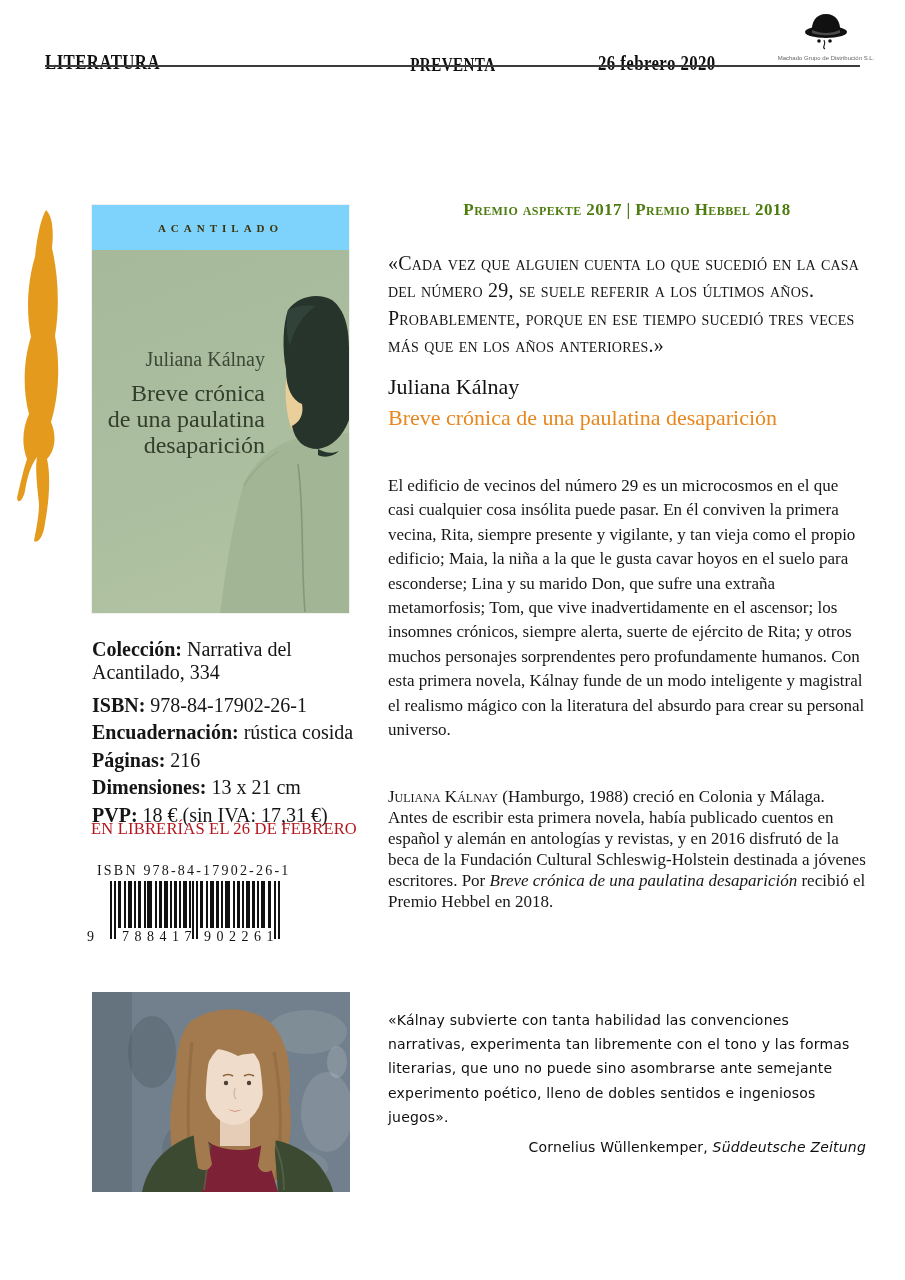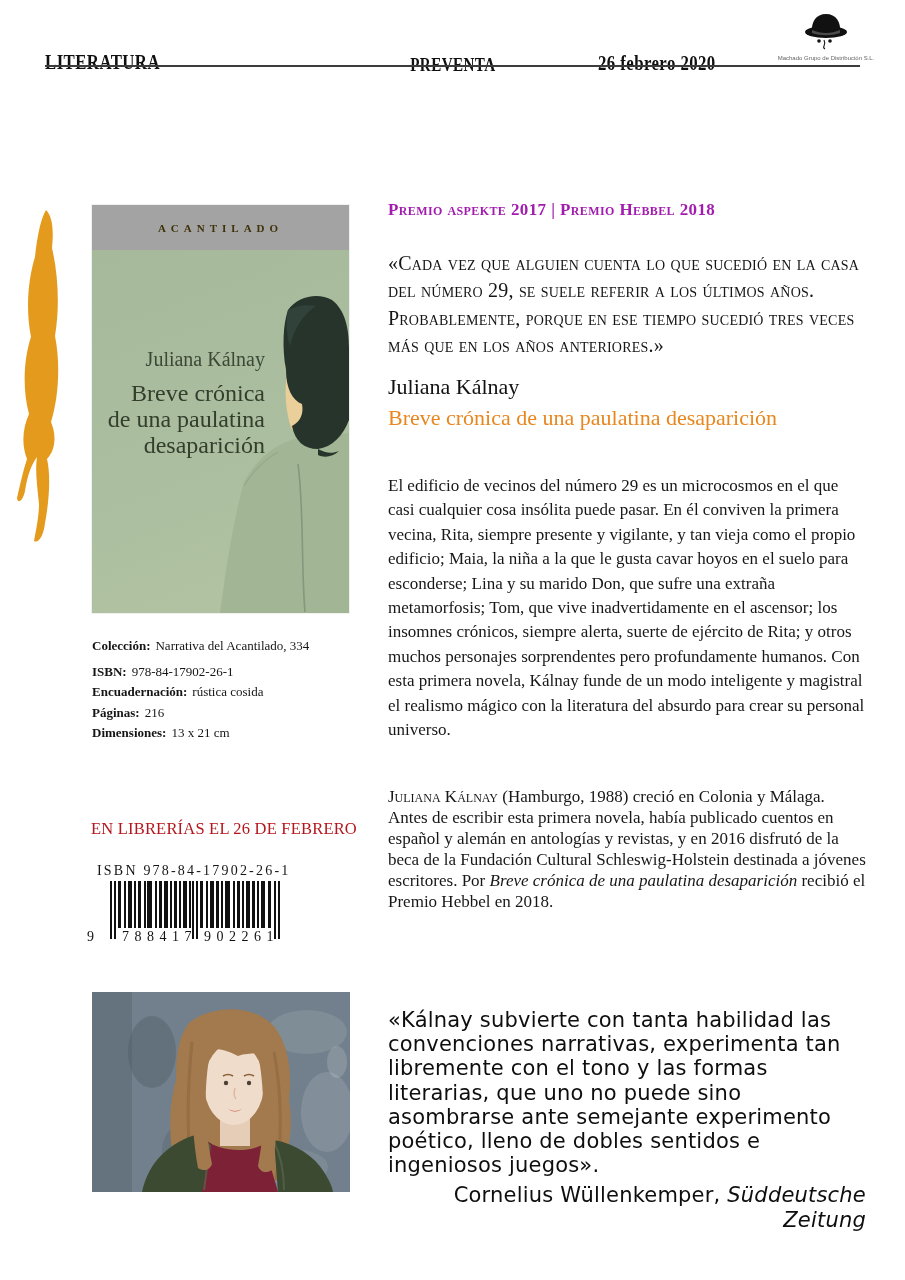--- a/index.html
+++ b/index.html
@@ -14,45 +14,45 @@
   .hdr-left   { left:45px;  top:36px; font-size:20px; }
   .hdr-center { left:0; right:0; top:40px; text-align:center; font-size:18px; }
   .hdr-center .cond { transform-origin:50% 50%; }
   .hdr-date   { left:598px; top:37px; font-size:20px; }
   .hdr-rule   { position:absolute; left:45px; top:65px; width:815px; height:2px; background:#3c3c3c; }
   .logo-box   { position:absolute; left:778px; top:10px; width:96px; height:58px; }
   
   .fall-fig { position:absolute; left:16px; top:208px; }
   
   .cover { position:absolute; left:92px; top:205px; width:257px; height:408px; box-shadow:0 0 0 1px rgba(0,0,0,.06); }
-  .cover-band { height:45px; background:#a3a3a3; text-align:center; line-height:47px;
+  .cover-band { height:45px; background:#7dd3fc; text-align:center; line-height:47px;
                 font-size:11px; font-weight:bold; letter-spacing:5px; color:#3e3208; }
   .cover-body { position:relative; height:363px; background:linear-gradient(160deg,#A6B99A 0%,#ABBE9F 55%,#B2C4A2 100%); overflow:hidden; }
   .cover-art  { position:absolute; right:0; top:0; }
   .cover-text { position:absolute; top:98px; right:84px; text-align:right; color:#39452f; }
   .cover-author { font-size:20px; margin-bottom:9px; color:#3c4837; }
   .cover-title-line { font-size:24px; line-height:26px; color:#333e2d; }
   
   .rc { position:absolute; left:388px; width:478px; }
-  .awards { top:200px; font-variant:small-caps; font-weight:bold;
-            font-size:17px; letter-spacing:.4px; color:#a21caf; }
+  .awards { top:200px; text-align:center; font-variant:small-caps; font-weight:bold;
+            font-size:17px; letter-spacing:.4px; color:#4d7c0f; }
   .lead-quote { top:250px; font-variant:small-caps; font-size:20px; line-height:27.4px;
                 letter-spacing:.2px; color:#151515; }
   .author-name { top:374px; font-size:22px; color:#111; }
   .book-title  { top:405px; font-size:22px; color:#E8871E; }
   .description { top:474px; font-size:17px; line-height:24.4px; color:#171717; }
   .bio { top:786px; font-size:17px; line-height:21px; color:#171717; }
   .bio .sc { font-variant:small-caps; }
   .bio .it { font-style:italic; }
-  .press-quote-block { top:1008px; font-family:"DejaVu Sans", sans-serif; font-size:21px;
+  .press-quote-block { top:1008px; font-family:"DejaVu Sans", sans-serif; font-size:14px;
                        line-height:24.2px; letter-spacing:.2px; color:#0e0e0e; }
   .attribution { text-align:right; margin-top:6px; }
   .attribution .it { font-style:italic; }
   
-  .details { position:absolute; left:92px; top:638px; width:290px; font-size:13px; color:#151515; }
+  .details { position:absolute; left:92px; top:638px; width:290px; font-size:20px; color:#151515; }
   .details .row { margin-bottom:4.5px; }
   .details .row:first-child { margin-bottom:9.5px; }
   .details .lbl { font-weight:bold; }
   .details .val { margin-left:5px; }
   .availability { position:absolute; left:91px; top:819px; font-size:16.5px;
                   letter-spacing:.2px; color:#B5161D; }
   .isbn-label { position:absolute; left:97px; top:863px; font-size:14px; letter-spacing:2.2px; color:#151515; }
   .barcode-svg { position:absolute; left:86px; top:881px; }
   .photo-svg { position:absolute; left:92px; top:992px; }
 </style>
@@ -125,20 +125,21 @@
       <span>Cornelius Wüllenkemper, </span><span class="it">Süddeutsche Zeitung</span>
     </div>
   </div>
 
   <div class="details">
     <div class="row"><span class="lbl">Colección:</span><span class="val">Narrativa del Acantilado, 334</span></div>
     <div class="row"><span class="lbl">ISBN:</span><span class="val">978-84-17902-26-1</span></div>
     <div class="row"><span class="lbl">Encuadernación:</span><span class="val">rústica cosida</span></div>
     <div class="row"><span class="lbl">Páginas:</span><span class="val">216</span></div>
     <div class="row"><span class="lbl">Dimensiones:</span><span class="val">13 x 21 cm</span></div>
+    <div class="row"><span class="lbl">PVP:</span><span class="val">18 € (sin IVA: 17,31 €)</span></div>
   </div>
 
   <div class="availability">EN LIBRERÍAS EL 26 DE FEBRERO</div>
 
   <div class="isbn-label">ISBN 978-84-17902-26-1</div>
   <svg class="barcode-svg" width="200" height="66" viewBox="-14 0 200 66">
     <g fill="#111">
 
       <rect x="10" y="0" width="2" height="58"></rect>
         <rect x="14" y="0" width="2" height="58"></rect>

